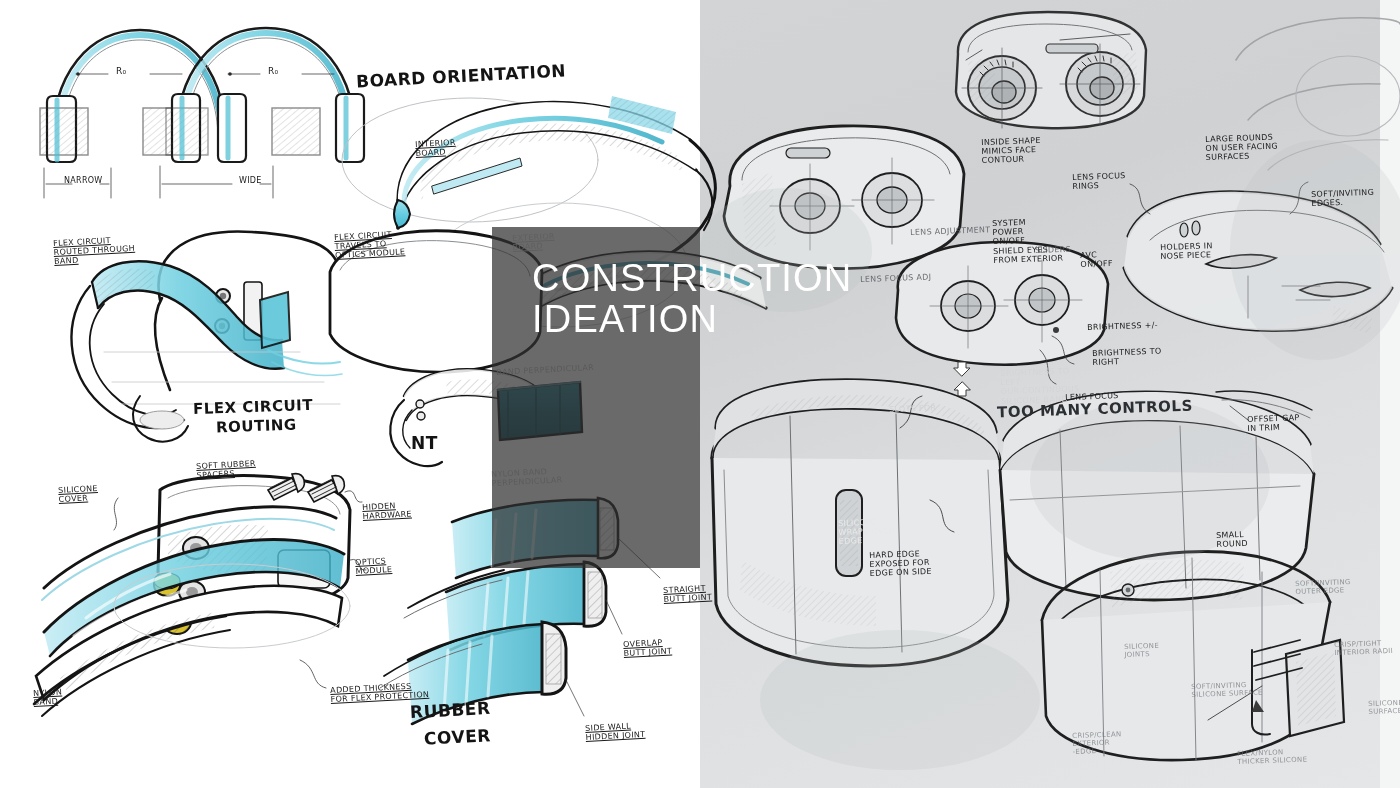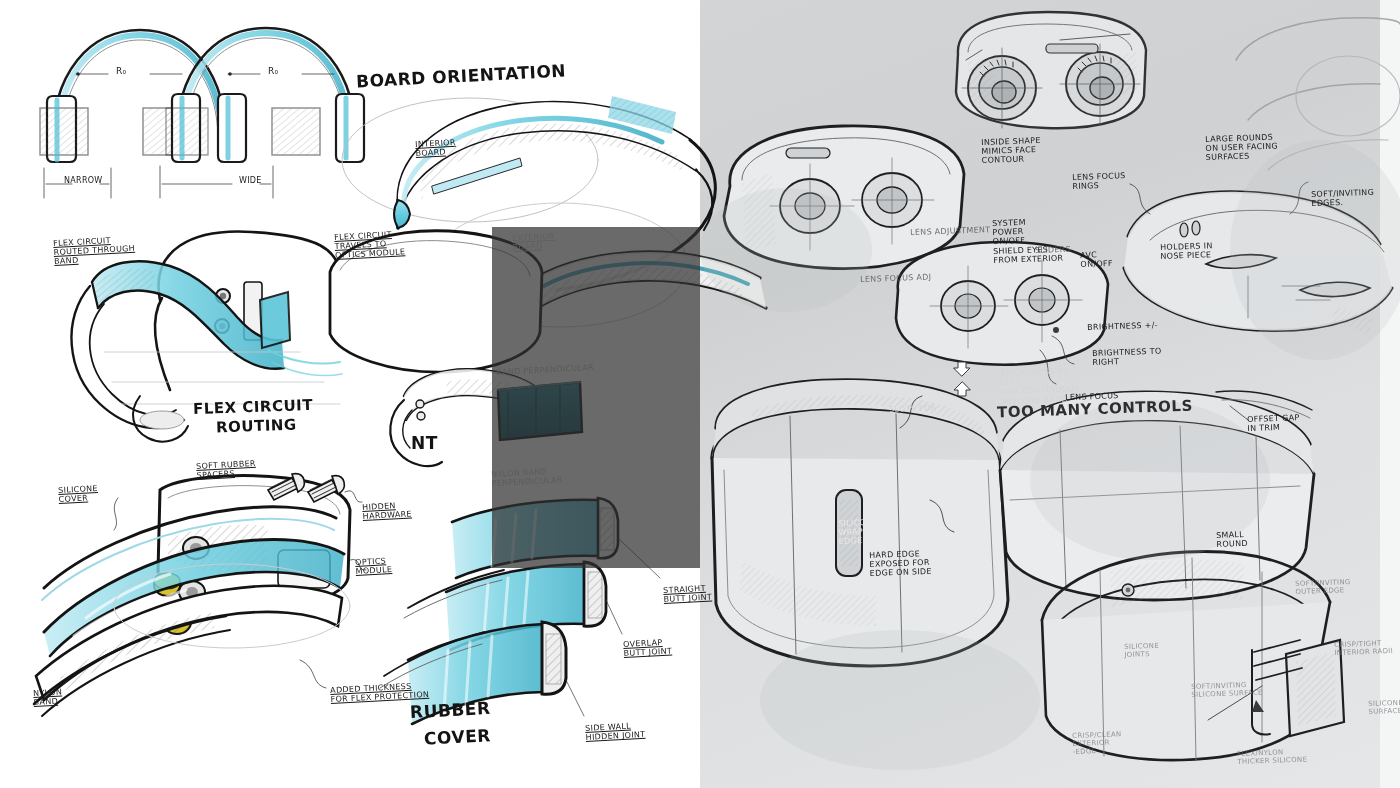--- a/index.html
+++ b/index.html
@@ -632,15 +632,17 @@
   <div class="annot vfaint" style="left:1072px; top:732px; transform:rotate(-2deg);">CRISP/CLEAN
 EXTERIOR
 -EDGE</div>
   <div class="annot vfaint" style="left:1237px; top:750px; transform:rotate(-2deg);">FLEX/NYLON
 THICKER SILICONE</div>
   <div class="annot vfaint" style="left:1368px; top:700px; transform:rotate(-2deg);">SILICONE
 SURFACE</div>
 
   <div class="overlay"></div>
   <div class="overlay-content">
+    <h1 class="overlay-title">CONSTRUCTION
+IDEATION</h1>
   </div>
 
 </div>
 
 </body></html>

